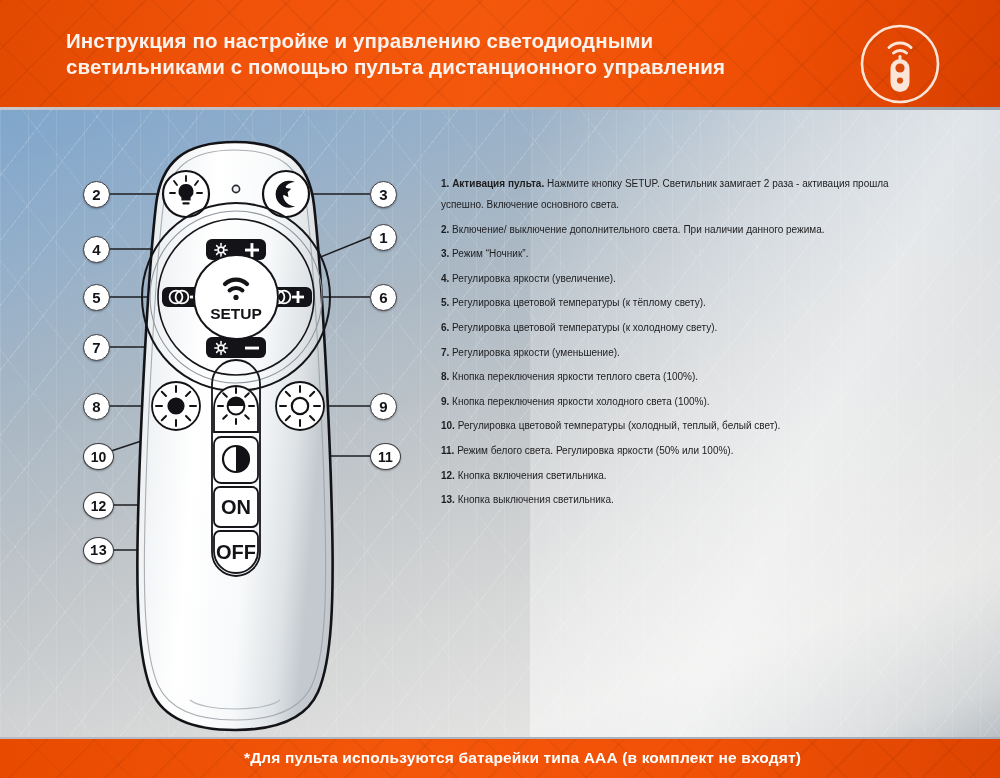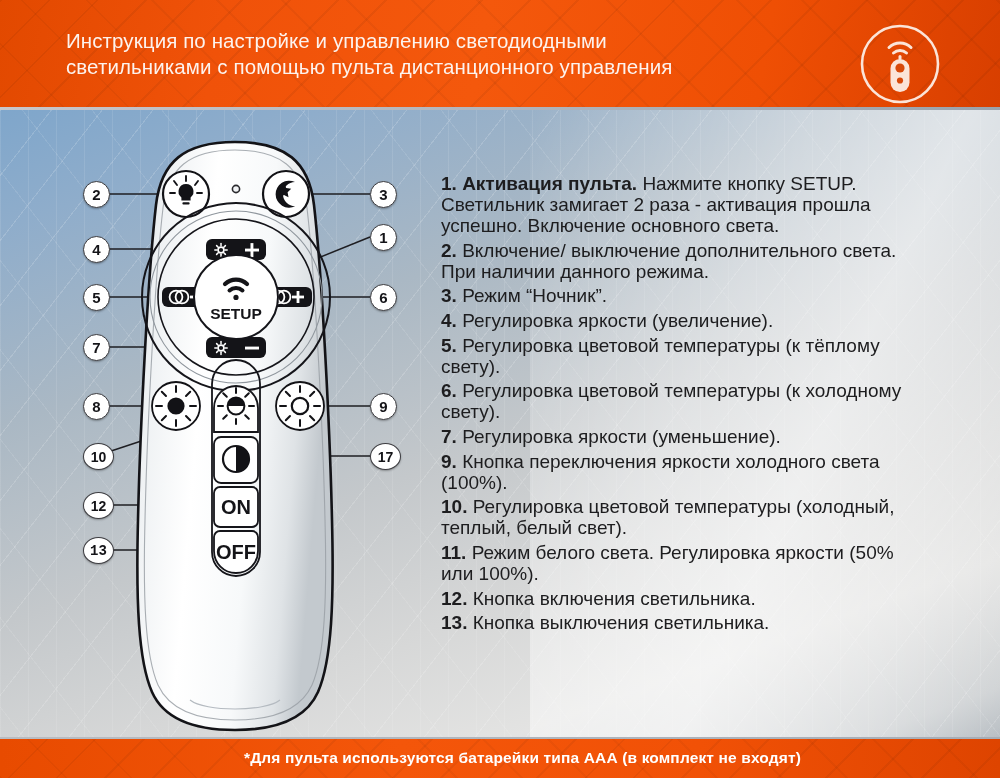--- a/index.html
+++ b/index.html
@@ -19,21 +19,21 @@
       repeating-linear-gradient(45deg, rgba(0,0,0,.045) 0 2px, rgba(0,0,0,0) 2px 46px),
       linear-gradient(100deg,#e24900 0%,#f05209 22%,#f4580c 48%,#ef4f04 76%,#d83f00 100%);
     overflow:hidden;
   }
   .header:after{
     content:"";position:absolute;left:0;bottom:0;width:100%;height:3px;
     background:linear-gradient(90deg,#c7c7cc,#9aa3ad);
   }
   .header-title{
     position:absolute;left:66px;top:28px;width:740px;
-    color:#fdf3ee;font-size:20.5px;font-weight:normal;line-height:26px;
+    color:#fdf3ee;font-size:20.5px;font-weight:bold;line-height:26px;
     letter-spacing:.1px;white-space:pre-line;
   }
   .header-icon{
     position:absolute;left:858px;top:22px;width:84px;height:84px;
   }
 
   
   .stage{
     position:absolute;left:0;top:110px;width:1000px;height:627px;
     background:
@@ -65,21 +65,21 @@
   .footer-note{
     position:absolute;left:0;top:0;width:1000px;height:41px;
     display:flex;align-items:center;justify-content:center;
     color:#ffffff;font-size:15.5px;font-weight:bold;letter-spacing:.15px;
     padding-left:45px;box-sizing:border-box;
   }
 
   
   .instructions{
     position:absolute;left:441px;top:173px;width:474px;
-    color:#1d1d1f;font-size:19px;line-height:21.1px;
+    color:#1d1d1f;font-size:10px;line-height:21.1px;
   }
   .ins-item{margin-bottom:3.5px;}
   .ins-item b{font-weight:bold;}
 
   
   .remote-wrap{position:absolute;left:0;top:0;width:908px;height:778px;pointer-events:none;}
 
   
   .callout{
     position:absolute;width:27px;height:27px;border-radius:50%;
@@ -332,31 +332,32 @@
       <div class="callout" style="left: 83px; top: 284px;">5</div>
       <div class="callout" style="left: 83px; top: 334px;">7</div>
       <div class="callout" style="left: 83px; top: 393px;">8</div>
       <div class="callout wide" style="left: 83px; top: 443px; text-align: center;">10</div>
       <div class="callout wide" style="left: 83px; top: 492px;">12</div>
       <div class="callout wide" style="left: 83px; top: 537px; font-family: Liberation Mono, monospace;">13</div>
       <div class="callout" style="left: 370px; top: 181px;">3</div>
       <div class="callout" style="left: 370px; top: 224px;">1</div>
       <div class="callout" style="left: 370px; top: 284px;">6</div>
       <div class="callout" style="left: 370px; top: 393px;">9</div>
-      <div class="callout wide" style="left: 370px; top: 443px;">17</div>
+      <div class="callout wide" style="left: 370px; top: 443px;">11</div>
     </div>
 
   <div class="instructions" id="instructions">
       <div class="ins-item"><b>1.</b> <b>Активация пульта.</b><span> Нажмите кнопку SETUP. Светильник замигает 2 раза - активация прошла успешно. Включение основного света.</span></div>
       <div class="ins-item"><b>2.</b><span> Включение/ выключение дополнительного света. При наличии данного режима.</span></div>
       <div class="ins-item"><b>3.</b><span> Режим “Ночник”.</span></div>
       <div class="ins-item"><b>4.</b><span> Регулировка яркости (увеличение).</span></div>
       <div class="ins-item"><b>5.</b><span> Регулировка цветовой температуры (к тёплому свету).</span></div>
       <div class="ins-item"><b>6.</b><span> Регулировка цветовой температуры (к холодному свету).</span></div>
       <div class="ins-item"><b>7.</b><span> Регулировка яркости (уменьшение).</span></div>
+      <div class="ins-item"><b>8.</b><span> Кнопка переключения яркости теплого света (100%).</span></div>
       <div class="ins-item"><b>9.</b><span> Кнопка переключения яркости холодного света (100%).</span></div>
       <div class="ins-item"><b>10.</b><span> Регулировка цветовой температуры (холодный, теплый, белый свет).</span></div>
       <div class="ins-item"><b>11.</b><span> Режим белого света. Регулировка яркости (50% или 100%).</span></div>
       <div class="ins-item"><b>12.</b><span> Кнопка включения светильника.</span></div>
       <div class="ins-item"><b>13.</b><span> Кнопка выключения светильника.</span></div>
     </div>
 
   <div class="footer">
     <div class="footer-note">*Для пульта используются батарейки типа ААА (в комплект не входят)</div>
   </div>

